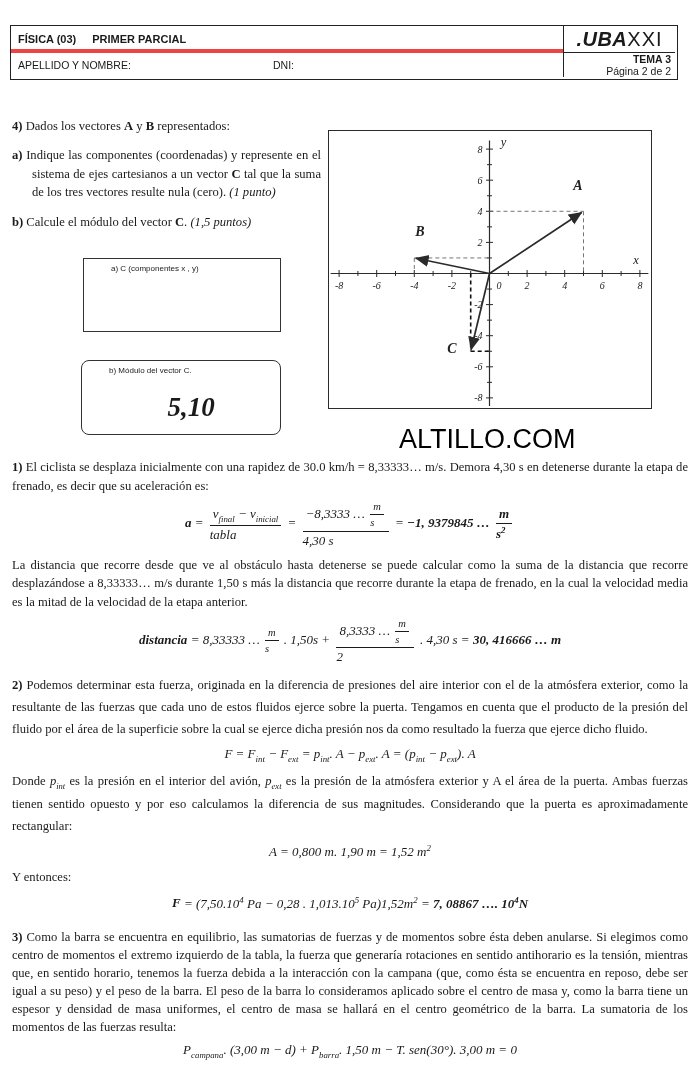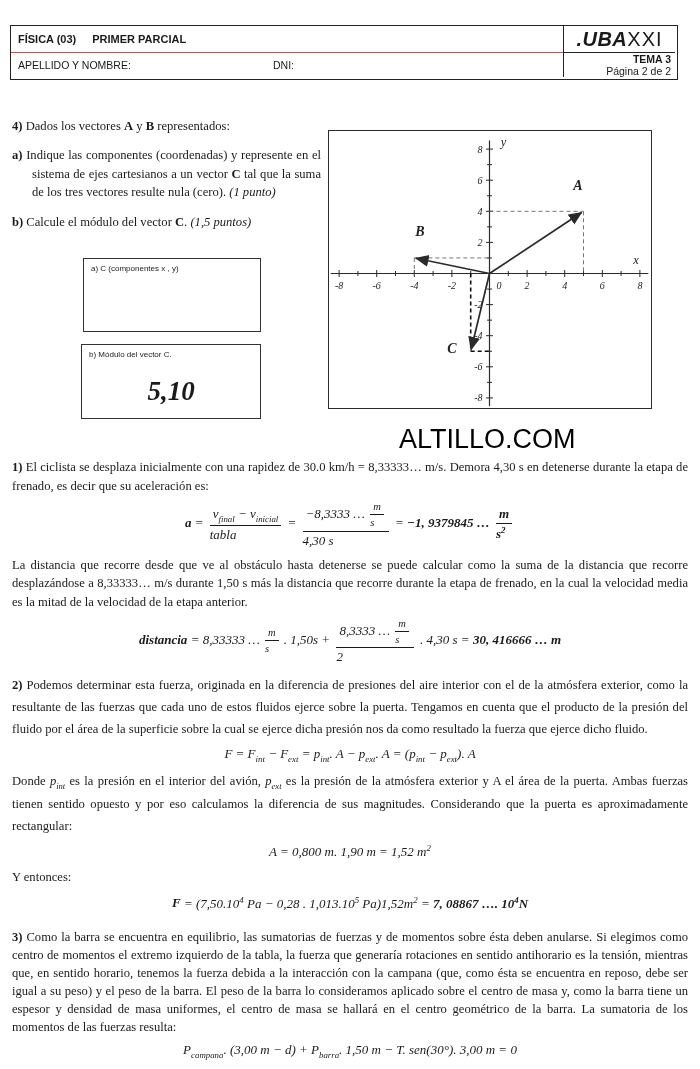--- a/index.html
+++ b/index.html
@@ -3,38 +3,38 @@
 <meta charset="utf-8">
 <style>
   html,body{margin:0;padding:0;background:#fff;}
   .page{position:relative;width:700px;height:1069px;background:#fff;color:#1a1a1a;
         font-family:"Liberation Serif",serif;overflow:hidden;}
   .b{font-weight:bold;}
   
   .hdr{position:absolute;left:10px;top:25px;width:666px;height:53px;border:1px solid #222;
        display:grid;grid-template-columns:552px 112px;grid-template-rows:27px 24px;
        font-family:"Liberation Sans",sans-serif;box-sizing:content-box;}
-  .hdr-course{border-bottom:1px solid #ef4444;line-height:27px;padding-left:7px;font-size:11px;font-weight:bold;}
+  .hdr-course{border-bottom:4px solid #ef4444;line-height:27px;padding-left:7px;font-size:11px;font-weight:bold;}
   .hdr-course .course2{margin-left:16px;}
   .hdr-logo{border-left:1px solid #222;border-bottom:1px solid #222;text-align:center;line-height:26px;}
   .logo-b{font-weight:800;font-size:20px;letter-spacing:0.5px;font-style:italic;}
   .logo-l{font-weight:400;font-size:20px;letter-spacing:1px;}
   .hdr-name{position:relative;line-height:24px;padding-left:7px;font-size:10.5px;}
   .hdr-name .dni{position:absolute;left:262px;top:0;}
   .hdr-tema{border-left:1px solid #222;text-align:right;padding:1px 4px 0 4px;font-size:10.5px;line-height:11.5px;}
   
   .q4{position:absolute;left:12px;top:117px;width:309px;font-size:12.6px;text-align:justify;line-height:1.46;}
   .q4 .intro{margin:0 0 11px;}
   .q4 .item{margin:0 0 11px;padding-left:20px;text-indent:-20px;}
-  .ansbox{position:absolute;border:1px solid #333;background:#fff;}
+  .ansbox{position:absolute;border:1px solid #333;background:#fff;padding-left:20px;}
   .ansbox .lbl{font-family:"Liberation Sans",sans-serif;font-size:8px;color:#222;padding:5px 0 0 7px;}
   .ansbox .val{font-weight:bold;font-style:italic;text-align:center;}
   .box-a{left:83px;top:258px;width:176px;height:72px;}
   .box-a .val{font-size:26px;margin-top:6px;}
-  .box-b{left:81px;top:344px;width:178px;height:73px;}
+  .box-b{left:81px;top:360px;width:178px;height:73px;border-radius:8px;}
   .box-b .val{font-size:27px;margin-top:17px;}
   
   .figure{position:absolute;left:328px;top:130px;width:322px;height:277px;border:1px solid #2b2b2b;}
   
   .watermark{position:absolute;left:399px;top:424px;font-family:"Liberation Sans",sans-serif;
              font-weight:normal;font-size:27px;color:#000;}
   
   .content{position:absolute;left:12px;top:458px;width:676px;font-size:12.6px;text-align:justify;}
   .content p{margin:0;line-height:1.48;}
   .sec1{margin-bottom:10px;}

